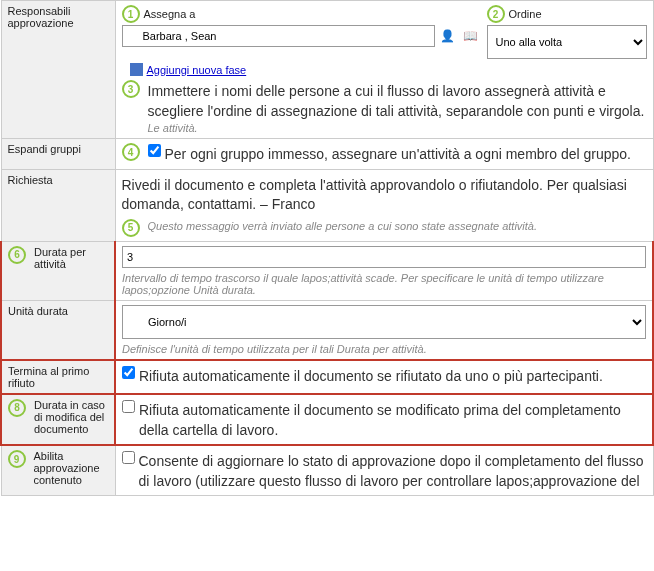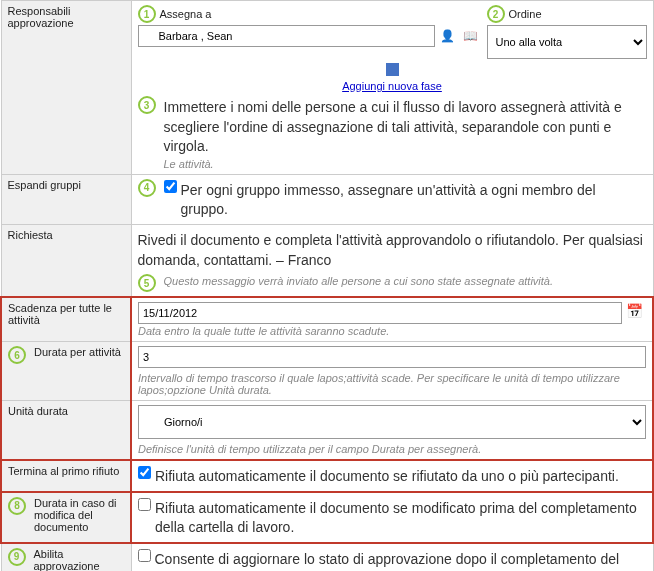--- a/index.html
+++ b/index.html
@@ -14,21 +14,21 @@
     .main-table {
       width: 654px;
       border-collapse: collapse;
     }
     .main-table td {
       border: 1px solid #ccc;
       padding: 4px 6px;
       vertical-align: top;
     }
     .label-cell {
-      width: 130px;
+      width: 114px;
       background: #f0f0f0;
       font-size: 11px;
       color: #222;
       padding: 5px 8px;
     }
     .content-cell {
       background: #fff;
       padding: 4px 6px;
     }
     
@@ -104,21 +104,20 @@
       width: 100%;
       height: 34px;
       background: #fff;
     }
     .add-phase {
       display: flex;
       align-items: center;
       gap: 4px;
       margin: 4px 8px;
       cursor: pointer;
-      flex-direction: column;
     }
     .add-phase span {
       font-size: 11px;
       color: #00f;
       text-decoration: underline;
     }
     .blue-square {
       width: 13px;
       height: 13px;
       background: #4472c4;
@@ -265,32 +264,20 @@
       <div class="desc-text">Rivedi il documento e completa l'attività approvandolo o rifiutandolo. Per qualsiasi domanda, contattami. – Franco</div>
       <div class="num-circle-container" style="margin-top:4px;">
         <span class="circle-num">5</span>
         <div class="content-wrap">
           <div class="desc-note">Questo messaggio verrà inviato alle persone a cui sono state assegnate attività.</div>
         </div>
       </div>
     </td>
   </tr>
 
-  <tr>
-    <td class="label-cell red-top">
-      <span>Scadenza per tutte le attività</span>
-    </td>
-    <td class="content-cell red-top">
-      <div class="date-input-row">
-        <input type="text" value="15/11/2012" style="flex: 1 1 0%; border: 1px solid rgb(153, 153, 153); padding: 2px 4px; font-size: 11px; height: 22px;">
-        <span class="cal-icon">📅</span>
-      </div>
-      <div class="desc-note">Data entro la quale tutte le attività saranno scadute.</div>
-    </td>
-  </tr>
 
   <tr>
     <td class="label-cell red-mid">
       <div class="num-circle-container">
         <span class="circle-num">6</span>
         <span>Durata per attività</span>
       </div>
     </td>
     <td class="content-cell red-mid">
       <input type="text" value="3" style="width: 100%; border: 1px solid rgb(153, 153, 153); padding: 2px 4px; font-size: 11px; height: 22px; margin-bottom: 3px;">
@@ -299,21 +286,21 @@
   </tr>
 
   <tr>
     <td class="label-cell red-bot">
       <span>Unità durata</span>
     </td>
     <td class="content-cell red-bot">
       <select class="select-box" style="margin-bottom:3px;padding-left:21px;">
         <option>Giorno/i</option>
       </select>
-      <div class="desc-note">Definisce l'unità di tempo utilizzata per il campo Durata per assegnerà.</div>
+      <div class="desc-note">Definisce l'unità di tempo utilizzata per il tali Durata per attività.</div>
     </td>
   </tr>
 
 
   <tr>
     <td class="label-cell single-red">
       <span>Termina al primo rifiuto</span>
     </td>
     <td class="content-cell single-red">
       <div class="checkbox-row">

